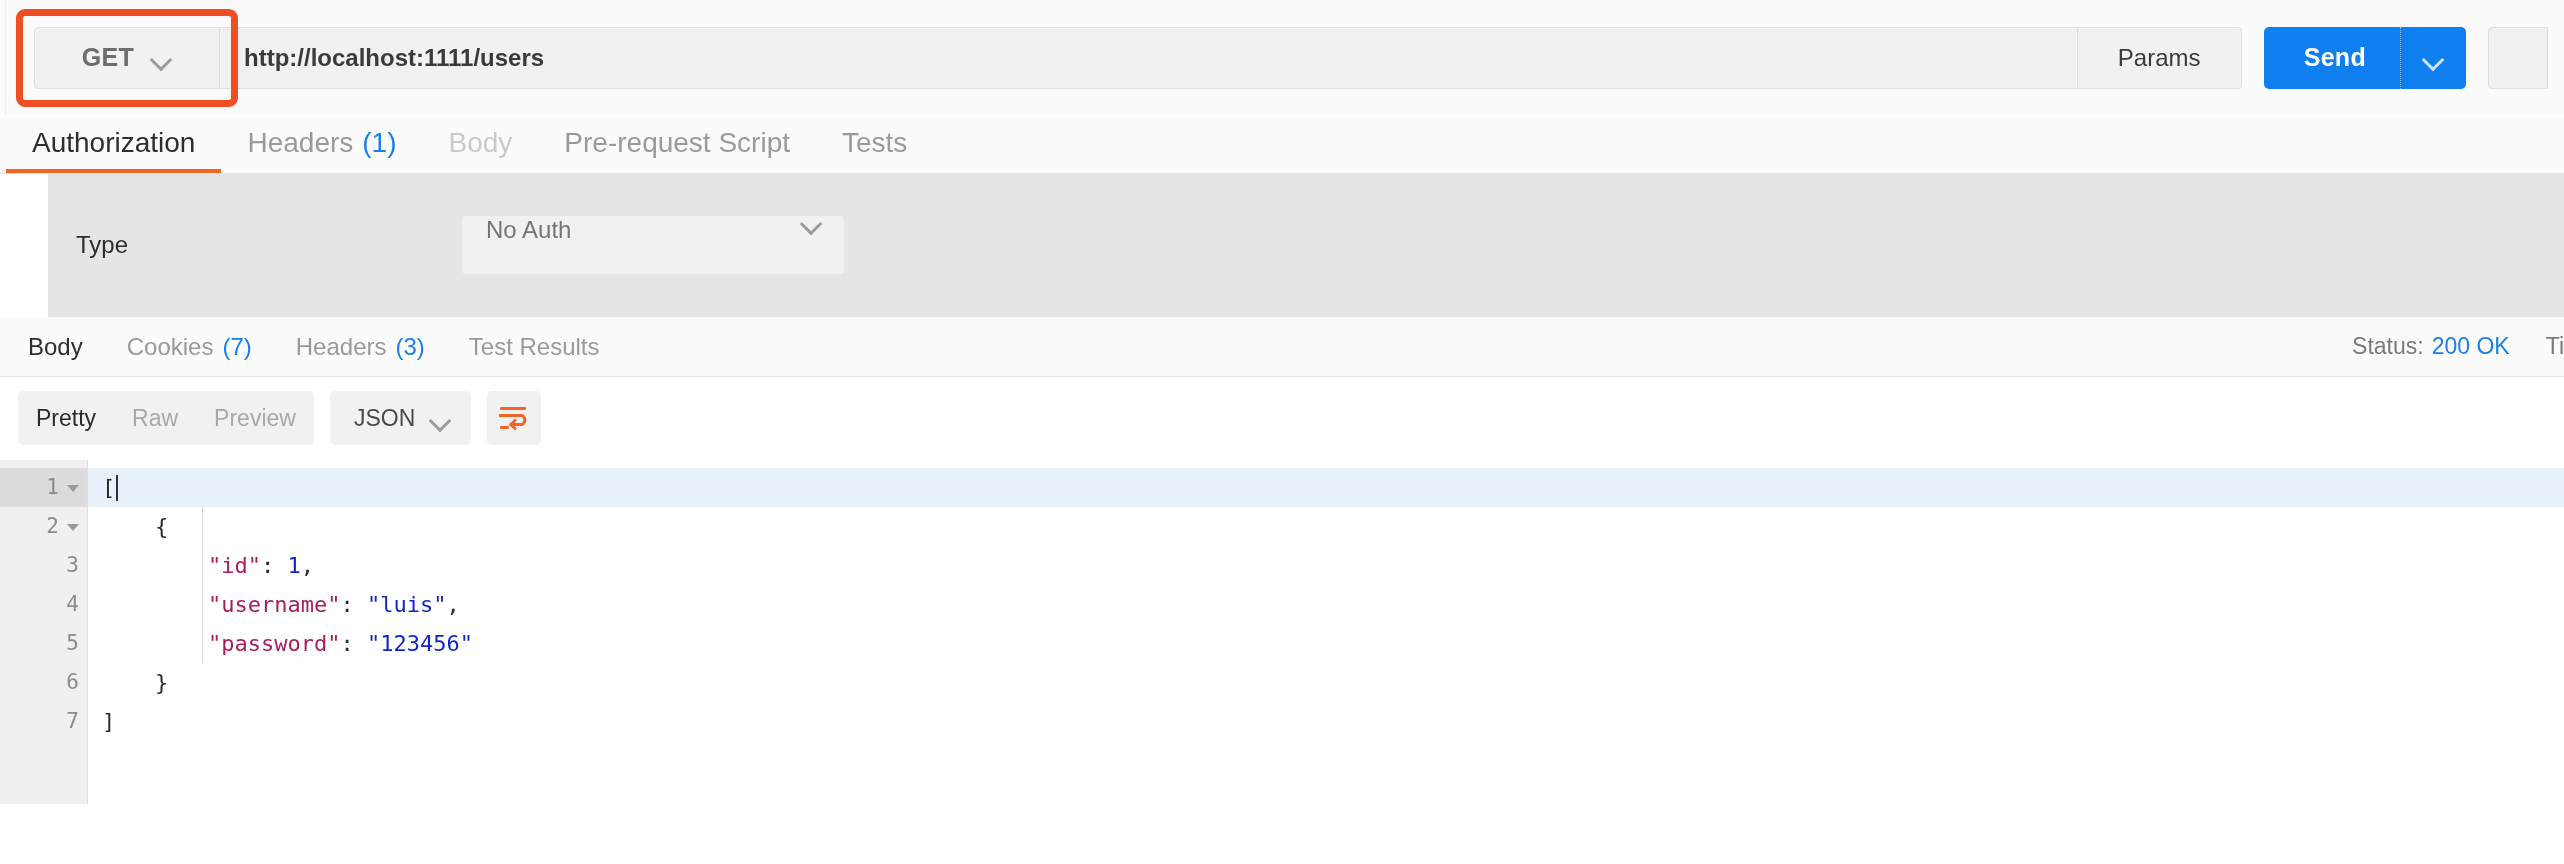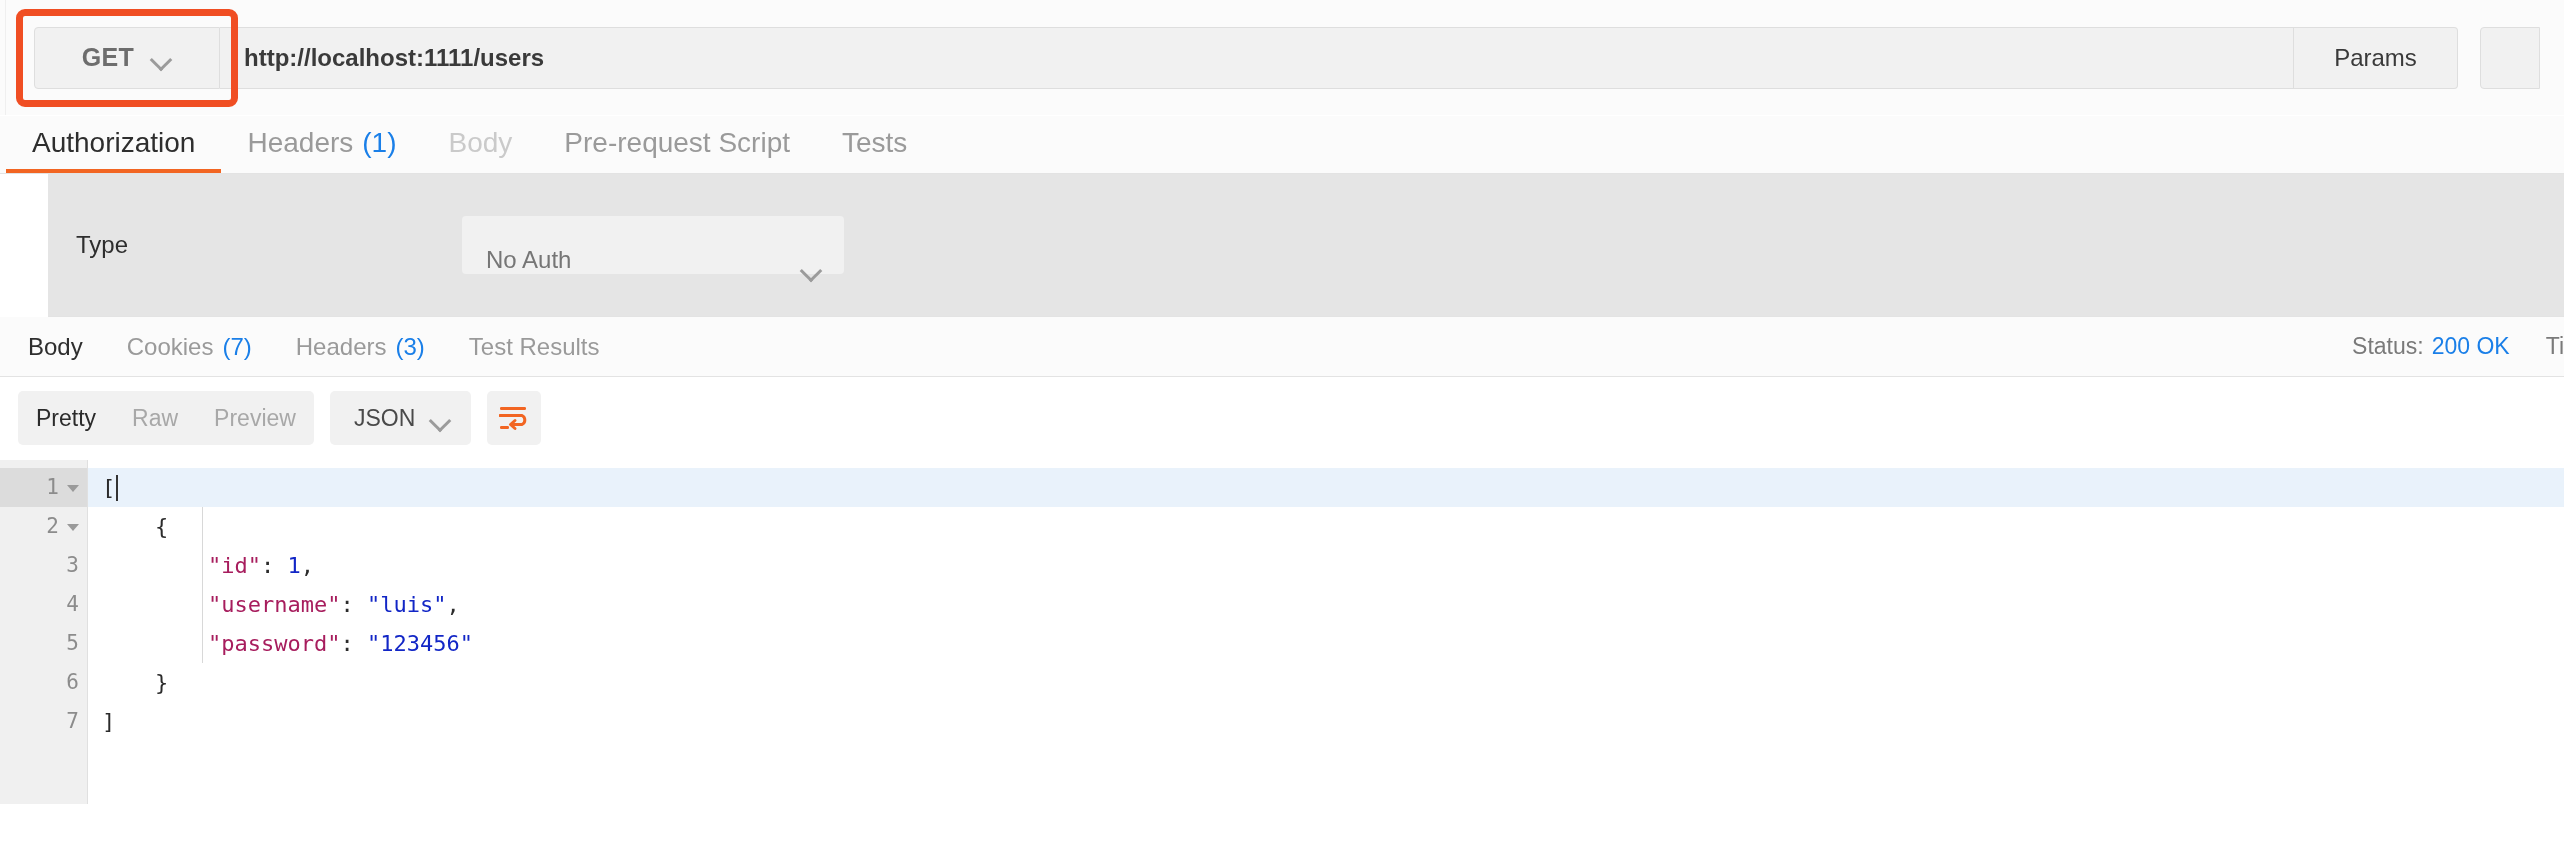--- a/index.html
+++ b/index.html
@@ -13,21 +13,21 @@
     -webkit-font-smoothing: antialiased;
   }
 
   
   .url-bar {
     position: relative;
     height: 116px;
     background: #fbfbfb;
     display: flex;
     align-items: center;
-    padding: 0 24px 0 22px;
+    padding: 0 16px 0 22px;
     border-bottom: 1px solid #ffffff;
   }
   .left-rail {
     position: absolute;
     left: 0; top: 0; bottom: 0;
     width: 6px;
     background: #fbfbfb;
     border-right: 1px solid #efefef;
   }
 
@@ -193,21 +193,21 @@
     font-size: 24px;
     color: #2e2e2e;
     width: 386px;
   }
   .auth-select {
     width: 382px;
     height: 58px;
     background: #f1f1f1;
     border-radius: 4px;
     display: flex;
-    align-items: flex-end;
+    align-items: flex-start;
     justify-content: space-between;
     padding: 0 22px 0 24px;
     font-size: 24px;
     color: #767676;
     cursor: pointer;
   }
 
   
   .res-tabs {
     height: 60px;
@@ -380,20 +380,26 @@
       <span class="method-label">GET</span>
       <span class="chev gray"></span>
     </div>
     <div class="hl-ring"></div>
   </div>
 
   <div class="url-input" title="Enter request URL">http://localhost:1111/users</div>
 
   <div class="params-btn">Params</div>
 
+  <div class="send-group">
+    <span class="send-label">Send</span>
+    <span class="send-caret">
+      <span class="chev white"></span>
+    </span>
+  </div>
 
   <div class="save-btn"></div>
 </div>
 
 <div class="req-tabs">
   <div class="req-tab active">
     <span>Authorization</span>
   </div>
   <div class="req-tab">
     <span>Headers</span>

